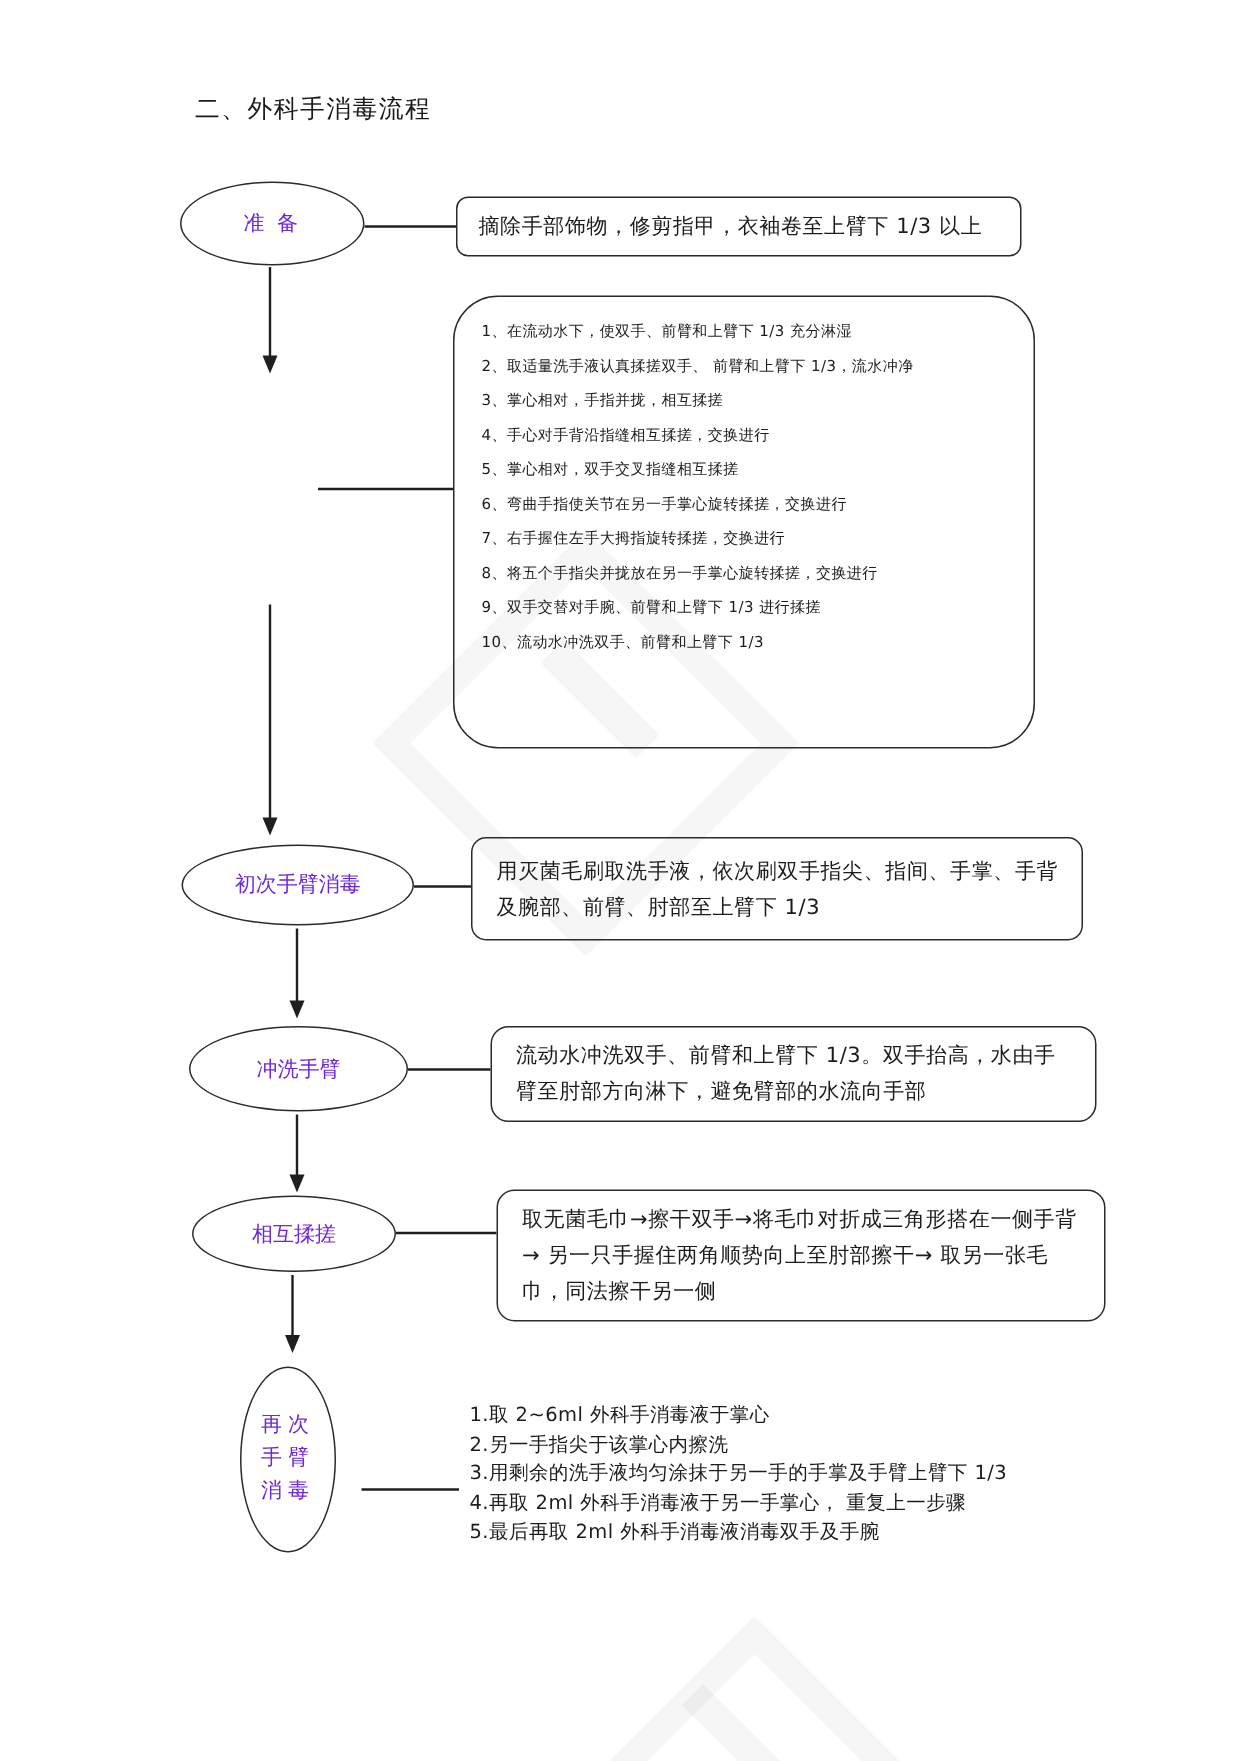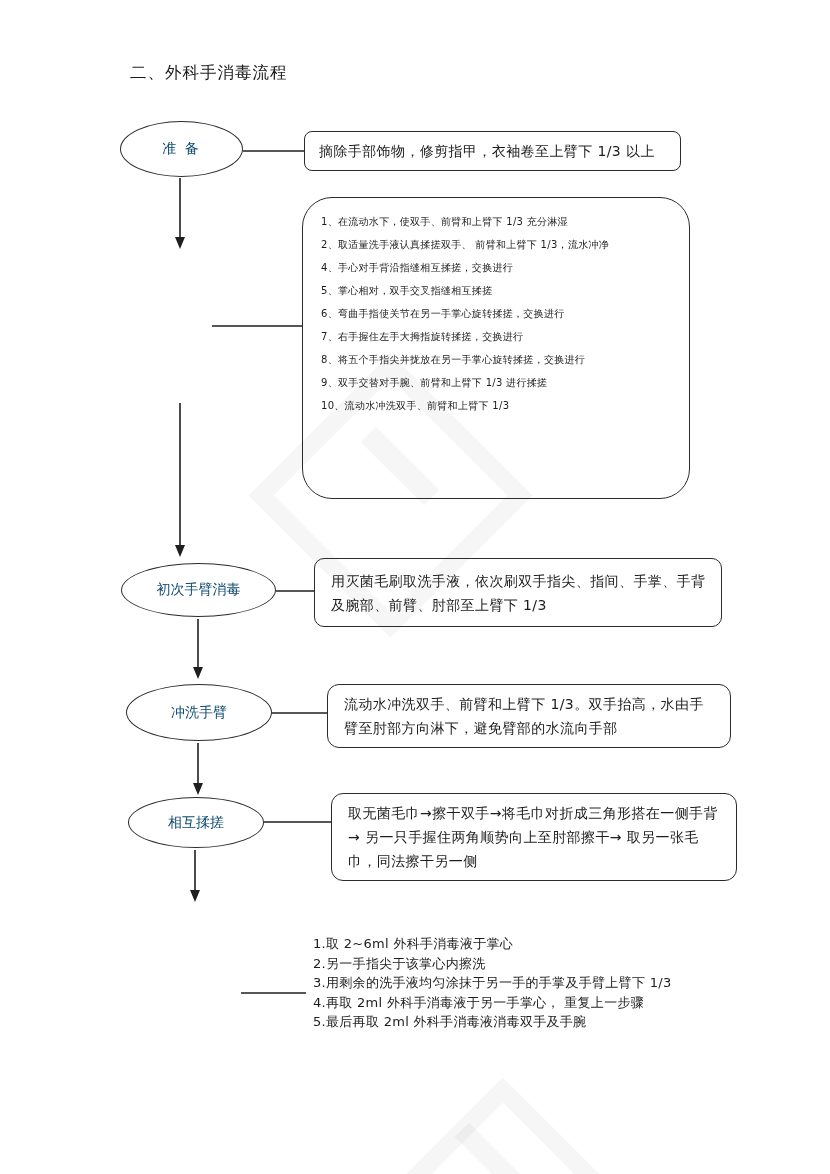--- a/index.html
+++ b/index.html
@@ -30,21 +30,21 @@
 
   .node {
     position: absolute;
     border: 1.6px solid #2b2b2b;
     border-radius: 50%;
     display: flex;
     align-items: center;
     justify-content: center;
     text-align: center;
     font-size: 14px;
-    color: #0c4a6e;
+    color: #6d28d9;
     background: transparent;
     z-index: 2;
     box-sizing: border-box;
   }
   .node .v-label {
     word-break: break-all;
     line-height: 1.9;
   }
 
   .flow-box {
@@ -151,20 +151,21 @@
   <div class="node" style="left:120px; top:121px; width:123px; height:56px;">
     <span style="letter-spacing:2px;">准 备</span>
   </div>
   <div class="flow-box" style="left:304px; top:131px; width:377px; height:40px; border-radius:8px; padding:0 20px 0 14px;">
     <span>摘除手部饰物，修剪指甲，衣袖卷至上臂下 1/3 以上</span>
   </div>
 
   <div class="big-box" style="left:302px; top:197px; width:388px; height:302px;">
     <div class="box-line">1、在流动水下，使双手、前臂和上臂下 1/3 充分淋湿</div>
     <div class="box-line">2、取适量洗手液认真揉搓双手、 前臂和上臂下 1/3，流水冲净</div>
+    <div class="box-line">3、掌心相对，手指并拢，相互揉搓</div>
     <div class="box-line">4、手心对手背沿指缝相互揉搓，交换进行</div>
     <div class="box-line">5、掌心相对，双手交叉指缝相互揉搓</div>
     <div class="box-line">6、弯曲手指使关节在另一手掌心旋转揉搓，交换进行</div>
     <div class="box-line">7、右手握住左手大拇指旋转揉搓，交换进行</div>
     <div class="box-line">8、将五个手指尖并拢放在另一手掌心旋转揉搓，交换进行</div>
     <div class="box-line">9、双手交替对手腕、前臂和上臂下 1/3 进行揉搓</div>
     <div class="box-line">10、流动水冲洗双手、前臂和上臂下 1/3</div>
   </div>
 
   <div class="node" style="left:121px; top:563px; width:155px; height:54px;">
@@ -181,20 +182,23 @@
     <span>流动水冲洗双手、前臂和上臂下 1/3。双手抬高，水由手臂至肘部方向淋下，避免臂部的水流向手部</span>
   </div>
 
   <div class="node" style="left:128px; top:797px; width:136px; height:51px;">
     <span>相互揉搓</span>
   </div>
   <div class="flow-box" style="left:331px; top:793px; width:406px; height:88px; border-radius:12px; padding:0 14px 0 16px;">
     <span>取无菌毛巾→擦干双手→将毛巾对折成三角形搭在一侧手背→ 另一只手握住两角顺势向上至肘部擦干→ 取另一张毛巾，同法擦干另一侧</span>
   </div>
 
+  <div class="node" style="left:160px; top:911px; width:64px; height:124px;">
+    <span class="v-label" style="width:40px; letter-spacing:4px; line-height:1.55;">再次手臂消毒</span>
+  </div>
   <div class="plain-list" style="left:313px; top:934px; width:430px;">
     <div>1.取 2~6ml 外科手消毒液于掌心</div>
     <div>2.另一手指尖于该掌心内擦洗</div>
     <div>3.用剩余的洗手液均匀涂抹于另一手的手掌及手臂上臂下 1/3</div>
     <div>4.再取 2ml 外科手消毒液于另一手掌心， 重复上一步骤</div>
     <div>5.最后再取 2ml 外科手消毒液消毒双手及手腕</div>
   </div>
 
 </div>
 

